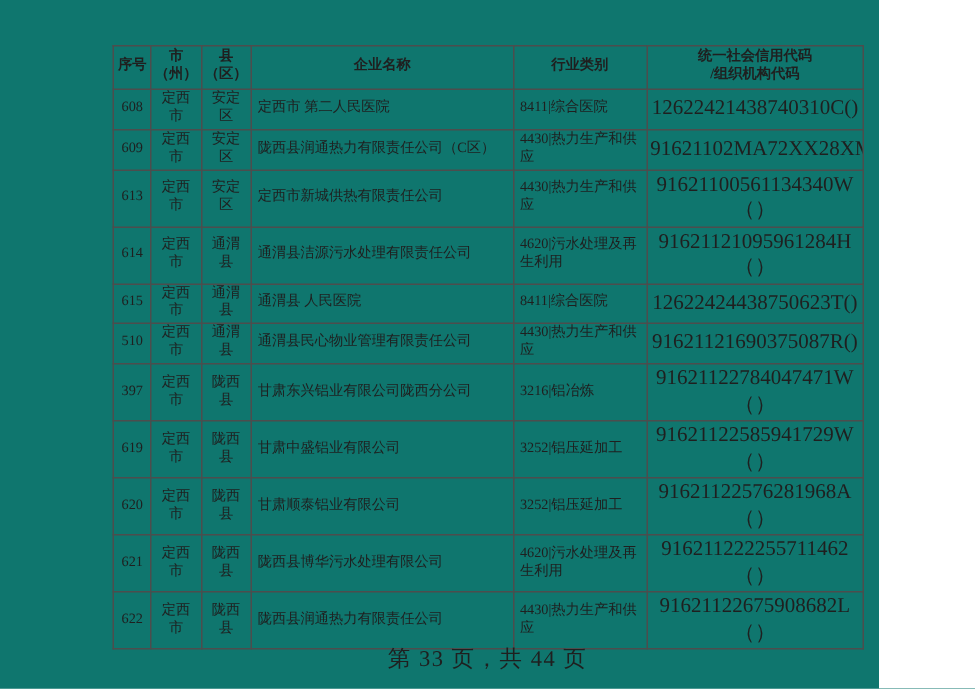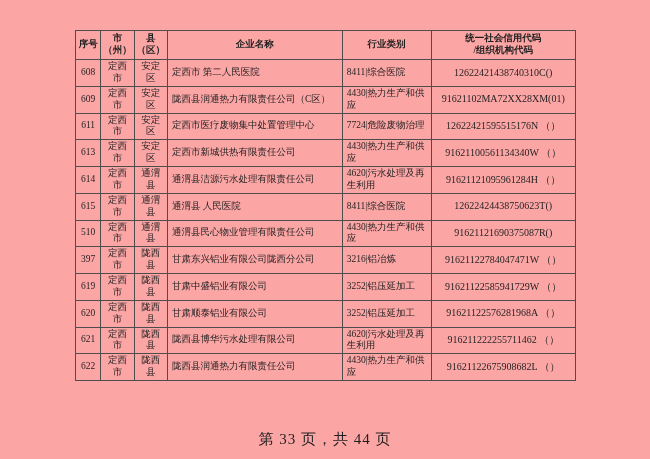--- a/index.html
+++ b/index.html
@@ -3,21 +3,21 @@
 <meta charset="utf-8">
 <style>
   html,body { margin:0; padding:0; }
   body {
     width:650px; height:459px;
     background:#ffffff;
     font-family:"Liberation Serif","DejaVu Serif",serif;
     color:#1f1f1f;
     overflow:hidden;
   }
-  .page { position:relative; width:650px; height:459px; background:#fca5a5; }
+  .page { position:relative; width:586px; height:459px; background:#0f766e; }
 
   table.env-table {
     position:absolute; left:75px; top:30px;
     border-collapse:collapse;
     table-layout:fixed;
     width:501px;
   }
   .env-table th, .env-table td {
     border:1px solid #4d4d4d;
     font-size:9.5px;
@@ -28,21 +28,21 @@
   }
   .env-table th {
     font-weight:bold;
     text-align:center;
     height:24px;
     padding:2px 1px;
     white-space:pre-line;
   }
   .env-table td { height:17px; text-align:center; }
   .env-table td.al { text-align:left; padding-left:4px; }
-  .env-table td.code { font-size:10px; letter-spacing:0; }
+  .env-table td.code { font-size:14px; letter-spacing:0; }
 
   .col-no { width:25px; }
   .col-city { width:33px; }
   .col-county { width:33px; }
   .col-name { width:173px; }
   .col-industry { width:88px; }
   .col-code { width:143px; }
 
   .footer {
     position:absolute; left:0; top:430px; width:650px;
@@ -84,28 +84,20 @@
           <td class="al">8411|综合医院</td>
           <td class="code">12622421438740310C()</td>
         </tr>
         <tr>
           <td>609</td>
           <td>定西市</td>
           <td>安定区</td>
           <td class="al">陇西县润通热力有限责任公司（C区）</td>
           <td class="al">4430|热力生产和供应</td>
           <td class="code">91621102MA72XX28XM(01)</td>
-        </tr>
-        <tr>
-          <td>611</td>
-          <td>定西市</td>
-          <td>安定区</td>
-          <td class="al">定西市医疗废物集中处置管理中心</td>
-          <td class="al">7724|危险废物治理</td>
-          <td class="code">12622421595515176N （）</td>
         </tr>
         <tr>
           <td>613</td>
           <td>定西市</td>
           <td>安定区</td>
           <td class="al">定西市新城供热有限责任公司</td>
           <td class="al">4430|热力生产和供应</td>
           <td class="code">91621100561134340W （）</td>
         </tr>
         <tr>

